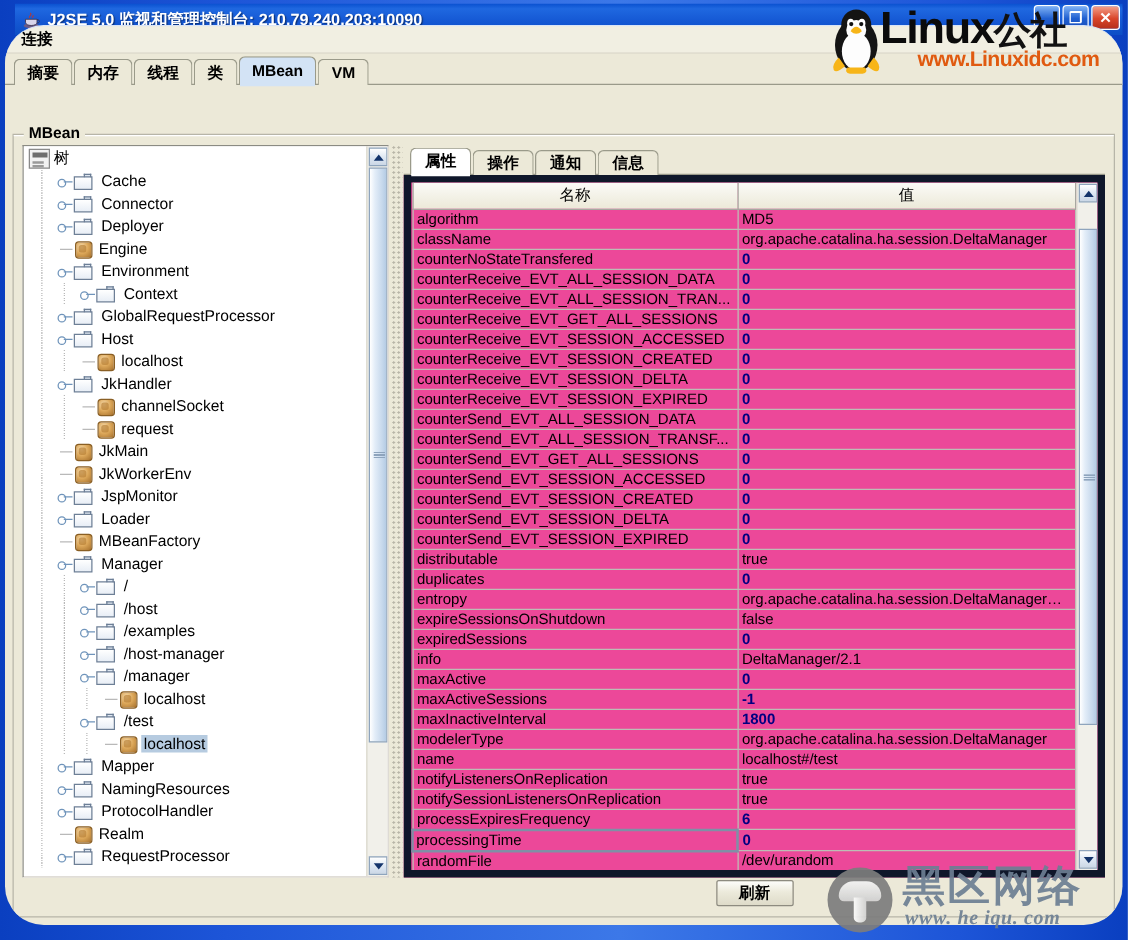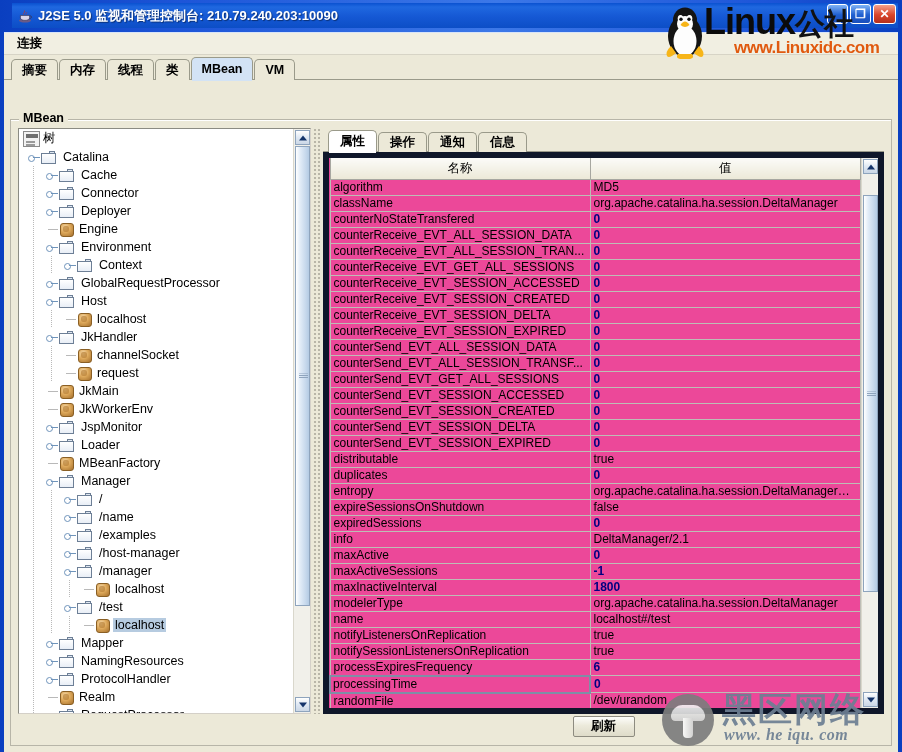--- a/index.html
+++ b/index.html
@@ -49,25 +49,26 @@
   .winbtn.close {
     background: linear-gradient(to bottom,#f4a08a,#d9452a 55%,#b5301c);
     width: 23px;
   }
   .winbtn .g { position:absolute; left:0; top:0; right:0; bottom:0;
     color:#fff; font-size:12px; font-weight:bold; line-height:18px; text-align:center; }
 
   
   #client {
     position: absolute;
-    left: 4px; top: 32px;
+    left: 4px; top: 20px;
     width: 894px; height: 720px;
     background: #ece9d8;
     border-top: 1px solid #d8e4f8;
     overflow: hidden;
+    border-radius: 31px;
   }
   #menubar {
     height: 22px; background: #f1efe2;
     border-bottom: 1px solid #d7d4c6;
     display: flex; align-items: center;
     padding-left: 9px;
   }
   #menubar .menu-item {
     font-size: 12.5px; color: #000; font-weight: bold;
     padding: 2px 4px;
@@ -422,29 +423,20 @@
       <div id="split">
 
         <div id="treepanel">
           <div id="treeview">
             <div class="tree-root-row">
               <span class="tree-root-icon"></span>
               <span class="tree-root-label">树</span>
             </div>
             <div id="treenodes">
                 <div class="trow">
-                  <span class="tspacer" style="width: 8px;"></span>
-                  <span class="handle knob"></span>
-                  <span class="ficon">
-                    <span class="tab"></span>
-                    <span class="body"></span>
-                  </span>
-                  <span class="tlabel">Catalina</span>
-                </div>
-                <div class="trow">
                   <span class="tspacer" style="width: 26px;"></span>
                   <span class="vline" style="left: 14px;"></span>
                   <span class="handle knob"></span>
                   <span class="ficon">
                     <span class="tab"></span>
                     <span class="body"></span>
                   </span>
                   <span class="tlabel">Cache</span>
                 </div>
                 <div class="trow">
@@ -613,21 +605,21 @@
                 </div>
                 <div class="trow">
                   <span class="tspacer" style="width: 44px;"></span>
                   <span class="vline" style="left: 14px;"></span>
                   <span class="vline" style="left: 32px;"></span>
                   <span class="handle knob"></span>
                   <span class="ficon">
                     <span class="tab"></span>
                     <span class="body"></span>
                   </span>
-                  <span class="tlabel">/name</span>
+                  <span class="tlabel">/host</span>
                 </div>
                 <div class="trow">
                   <span class="tspacer" style="width: 44px;"></span>
                   <span class="vline" style="left: 14px;"></span>
                   <span class="vline" style="left: 32px;"></span>
                   <span class="handle knob"></span>
                   <span class="ficon">
                     <span class="tab"></span>
                     <span class="body"></span>
                   </span>

